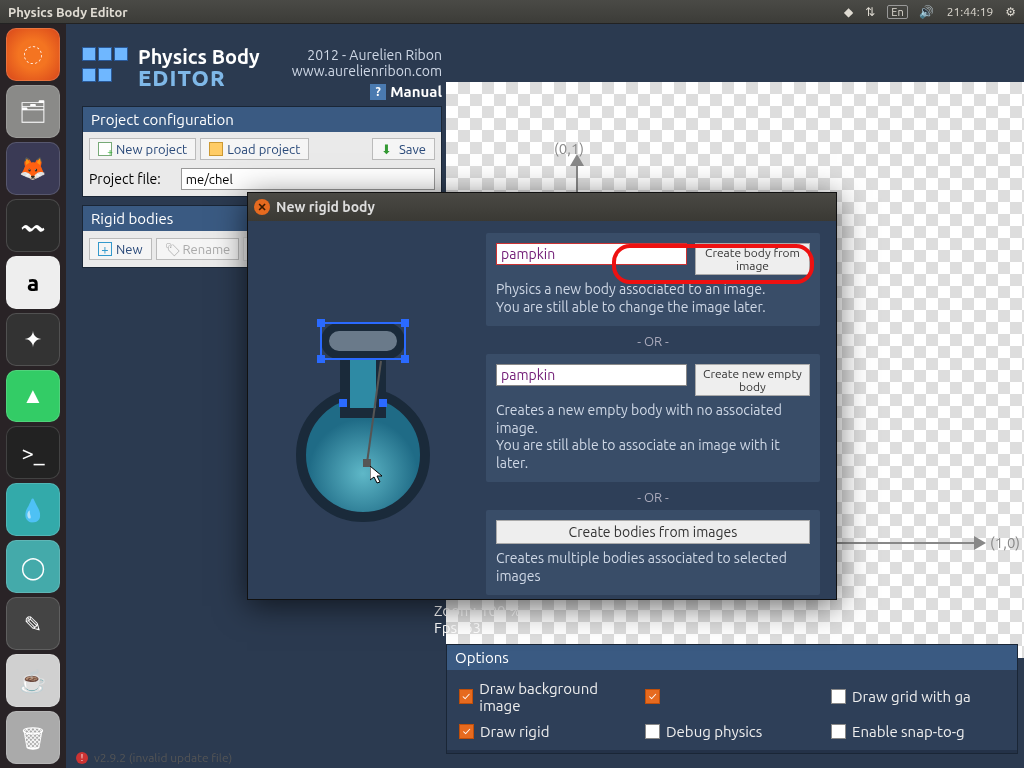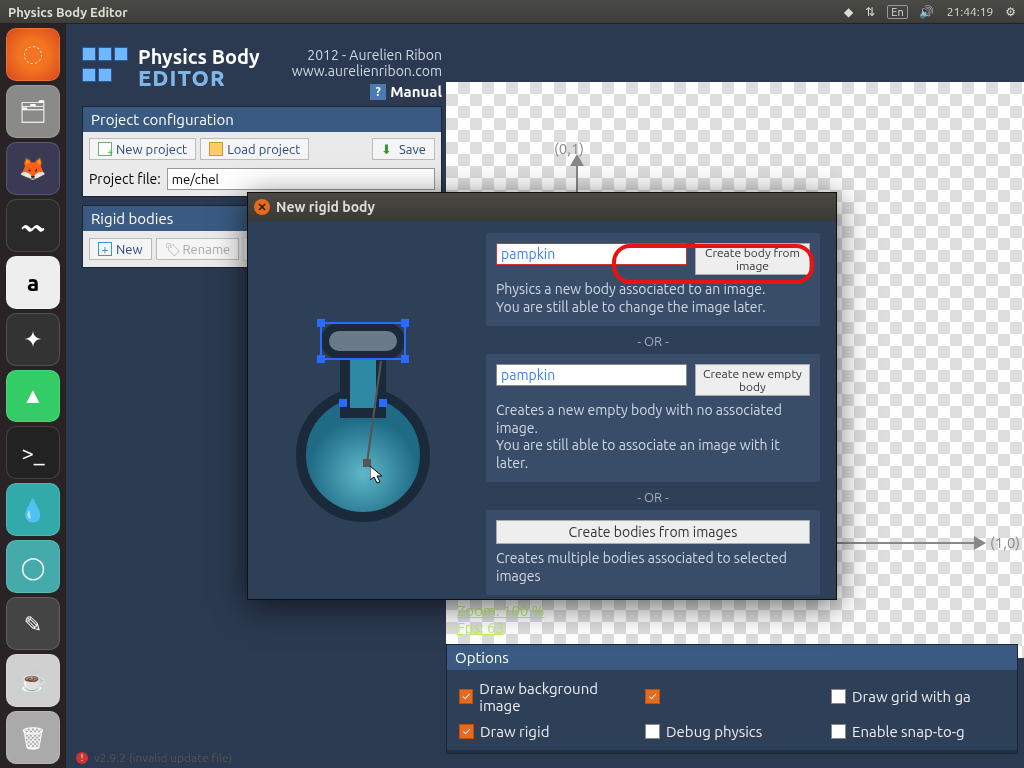--- a/index.html
+++ b/index.html
@@ -49,21 +49,21 @@
 .manual-btn .qicon{ width:16px;height:16px;background:#4a7ab0;color:#fff;display:flex;align-items:center;justify-content:center;font-size:12px;}
 
 .section { border:1px solid #1a2636; margin-bottom:8px; background:#243248; }
 .section-header { background:#3a5a82; color:#fff; padding:4px 8px; font-size:15px; }
 .section-body { background:#eaeaea; padding:6px; }
 
 .btnbar { display:flex; gap:4px; align-items:center; }
 .flatbtn { background:#f5f5f5; border:1px solid #bbb; padding:3px 8px; font-size:13px; color:#2a4a7a; display:inline-flex; align-items:center; gap:4px; cursor:pointer; }
 .flatbtn .ico{width:14px;height:14px;display:inline-block;}
 .spacer { flex:1; }
-.filerow { display:flex; align-items:center; gap:6px; margin-top:8px; }
+.filerow { display:flex; align-items:center; gap:20px; margin-top:8px; }
 .filerow label{ font-size:14px; }
 .filerow input{ flex:1; height:22px; border:1px solid #999; padding:0 4px; font-size:13px; }
 
 .bodies-body { background:#eaeaea; padding:6px; min-height:36px; }
 .iconbtn { background:#f5f5f5; border:1px solid #bbb; width:26px; height:24px; display:inline-flex; align-items:center; justify-content:center; color:#555; font-size:14px; cursor:pointer;}
 .iconbtn.disabled{ color:#bbb; border-color:#ddd; }
 
 .statusbar { position:absolute; left:10px; bottom:4px; font-size:12px; color:#555; display:flex; align-items:center; gap:6px; }
 .statusbar .erricon{ width:12px;height:12px;border-radius:50%;background:#c33;color:#fff;font-size:9px;display:flex;align-items:center;justify-content:center;}
 
@@ -73,41 +73,41 @@
   background-image:
    linear-gradient(45deg,#ddd 25%,transparent 25%),
    linear-gradient(-45deg,#ddd 25%,transparent 25%),
    linear-gradient(45deg,transparent 75%,#ddd 75%),
    linear-gradient(-45deg,transparent 75%,#ddd 75%);
   background-size:24px 24px;
   background-position:0 0,0 12px,12px -12px,-12px 0; }
 .axislabel { position:absolute; color:#888; font-size:15px; }
 .arrow { position:absolute; background:#888; }
 
-.zoomfps { position:absolute; left:391px; top:578px; color:#bef264; font-size:15px;text-decoration:underline; }
+.zoomfps { position:absolute; left:368px; top:578px; color:#ffffff; font-size:15px; }
 
 
 .options { position:absolute; left:380px; right:6px; bottom:6px; height:110px; border:1px solid #1a2636; }
 .options .section-body { background:#2e3f58; color:#eee; padding:8px 12px; display:grid; grid-template-columns:1fr 1fr 1fr; gap:6px 12px; font-size:15px; height:80px;}
 .chk { display:flex; align-items:center; gap:6px; }
 .chkbox { width:15px; height:15px; border:1px solid #888; background:#fff; display:inline-flex; align-items:center; justify-content:center; }
 .chkbox.checked{ background:#e66a1f; border-color:#c04f0a; }
 .chkbox.checked::after{ content:"✓"; color:#fff; font-size:11px; line-height:1;}
 
 
 .dialog { position:absolute; left:247px; top:192px; width:590px; height:408px; background:#2e3f58; border:1px solid #111; box-shadow:0 6px 30px rgba(0,0,0,0.6); }
 .dlg-titlebar { height:28px; background:linear-gradient(#4a4944,#3a3934); display:flex; align-items:center; padding:0 6px; gap:6px; color:#ddd; font-size:14px; font-weight:bold;}
 .dlg-close { width:16px;height:16px;border-radius:50%;background:#e66a1f;color:#3a1a00;font-size:11px;display:flex;align-items:center;justify-content:center;}
 .dlg-body { display:flex; height:calc(100% - 28px); }
 .dlg-left { width:230px; display:flex; align-items:center; justify-content:center; padding:10px;}
 .dlg-right { flex:1; padding:12px 16px 4px 8px; color:#cfd8e6; font-size:14px; overflow:hidden;}
 
 .opt-block { background:#394d68; padding:10px; border-radius:2px; margin-bottom:8px; }
 .opt-row { display:flex; gap:8px; margin-bottom:6px; }
-.opt-row input { flex:0 0 110px; height:22px; border:1px solid #c33; background:#fff; color:#3b82f6; padding:0 4px; font-size:14px;}
+.opt-row input { flex:0 0 110px; height:22px; border:1px solid #c33; background:#fff; color:#701a75; padding:0 4px; font-size:14px;}
 .opt-row input.plain{ border:1px solid #888; flex:0 0 110px;}
 .opt-row .dlgbtn { flex:1; background:#eee; border:1px solid #aaa; color:#333; text-align:center; padding:2px 4px; font-size:12px; cursor:pointer;}
 .opt-desc { font-size:14px; line-height:1.25; }
 .or-sep { text-align:center; margin:6px 0; color:#aab; font-size:13px;}
 .widebtn { display:block; width:100%; background:#eee; border:1px solid #aaa; color:#333; text-align:center; padding:3px; font-size:14px; cursor:pointer;}
 
 .red-highlight { position:absolute; border:4px solid #e11; border-radius:18px; pointer-events:none; }
 
 
 .flask { width:160px; height:230px; }

